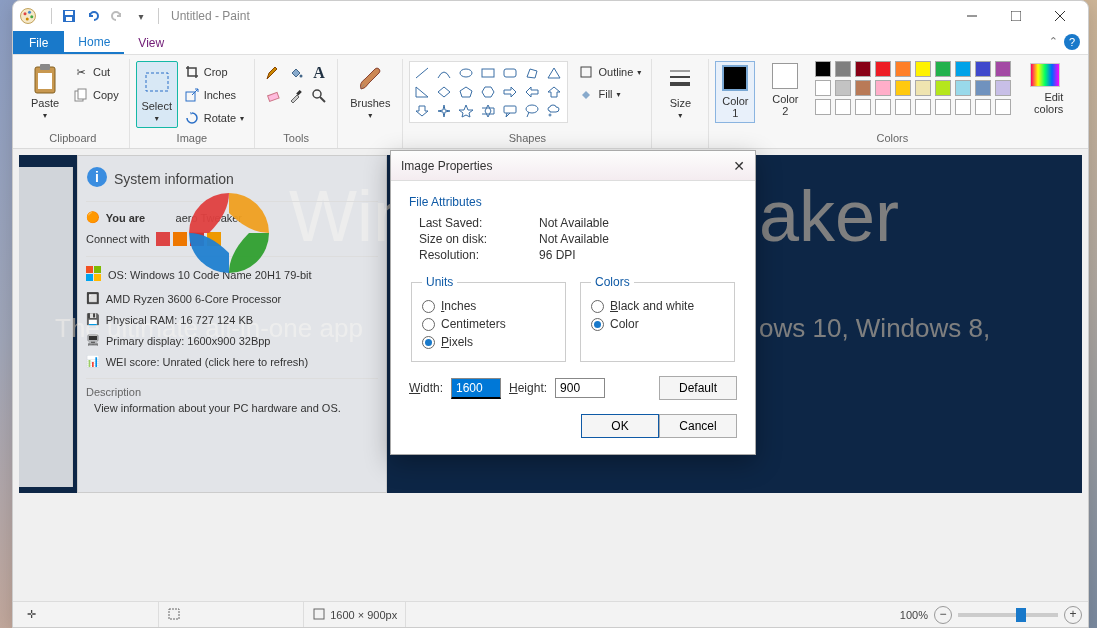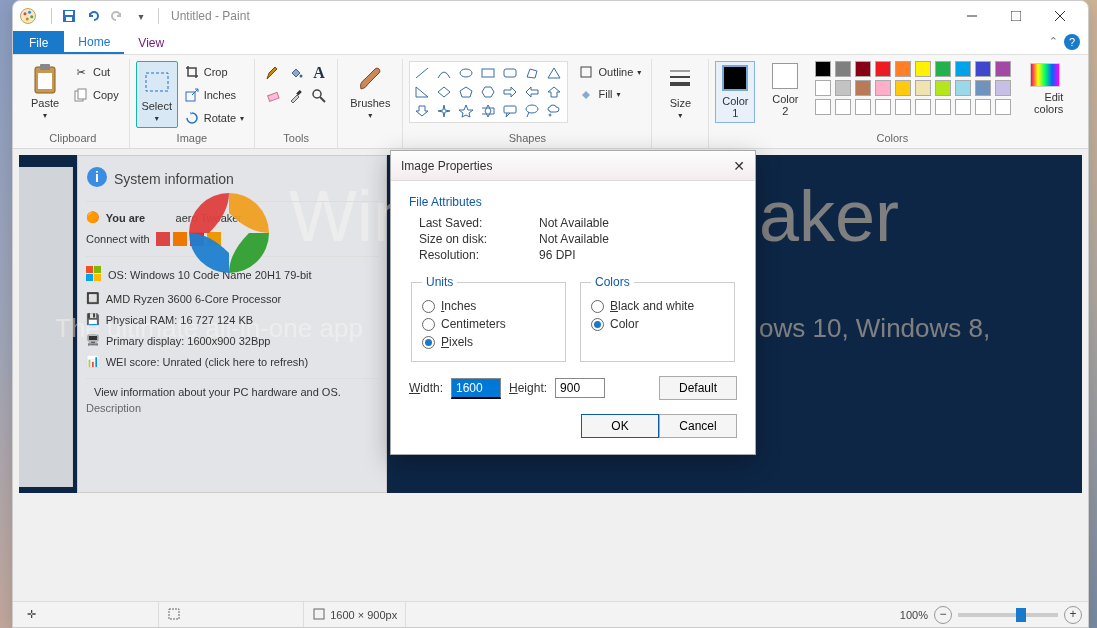--- a/index.html
+++ b/index.html
@@ -548,22 +548,22 @@
           </div>
         <div class="sysinfo-row">
             <span>🖥</span>
             <span>Primary display: 1600x900 32Bpp</span>
           </div>
         <div class="sysinfo-row">
             <span>📊</span>
             <span>WEI score: Unrated (click here to refresh)</span>
           </div>
         <hr style="border:none;border-top:1px solid #ddd">
+        <div style="padding:2px 0;color:#666">Description</div>
         <div style="padding:2px 8px">View information about your PC hardware and OS.</div>
-        <div style="padding:2px 0;color:#666">Description</div>
       </div>
       <div class="watermark">
         <svg viewBox="0 0 100 100" width="120" height="100">
             <path d="M50 10 A40 40 0 0 1 90 50 Q70 50 50 30 Z" fill="#f0a020"></path>
             <path d="M90 50 A40 40 0 0 1 50 90 Q50 70 70 50 Z" fill="#30a030"></path>
             <path d="M50 90 A40 40 0 0 1 10 50 Q30 50 50 70 Z" fill="#2080d0"></path>
             <path d="M10 50 A40 40 0 0 1 50 10 Q50 30 30 50 Z" fill="#e04040"></path>
           </svg>
       </div>
     </div>

